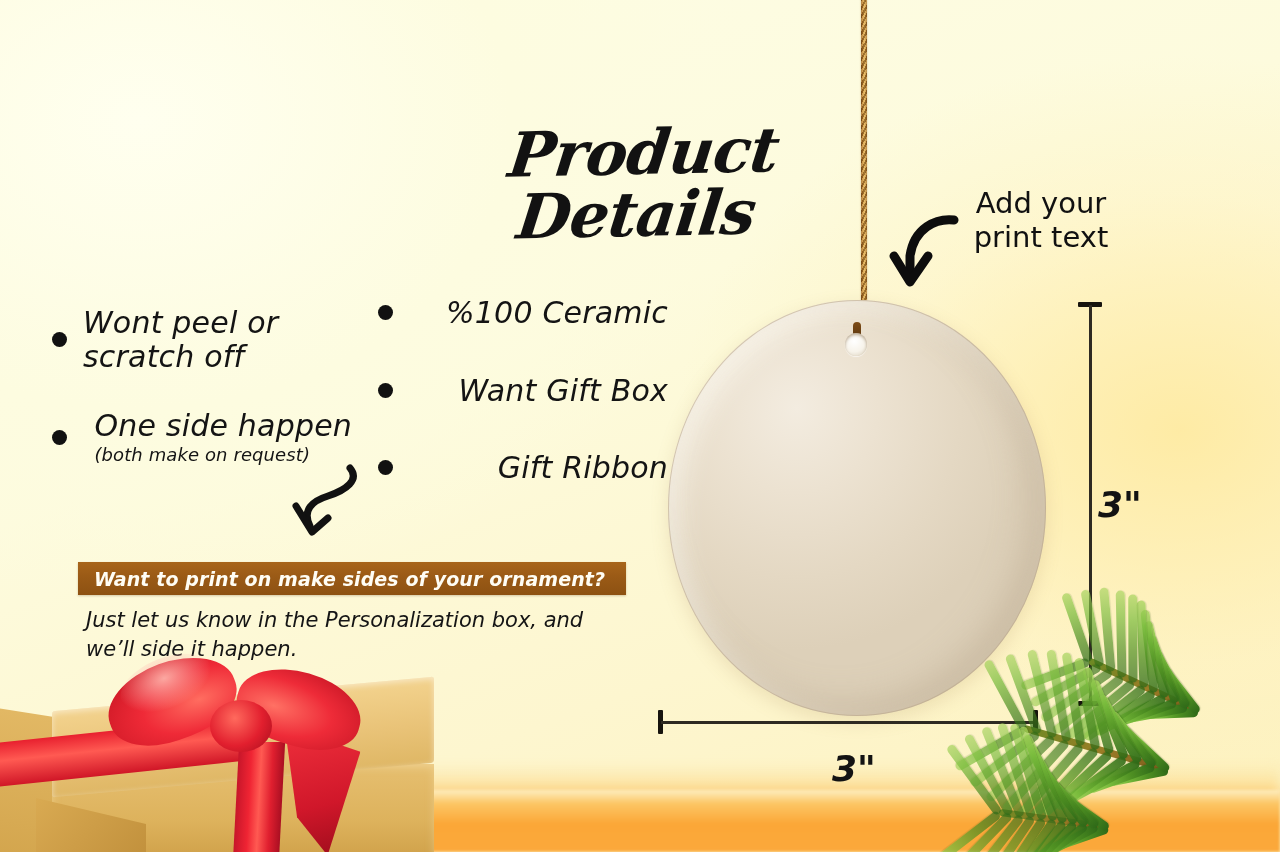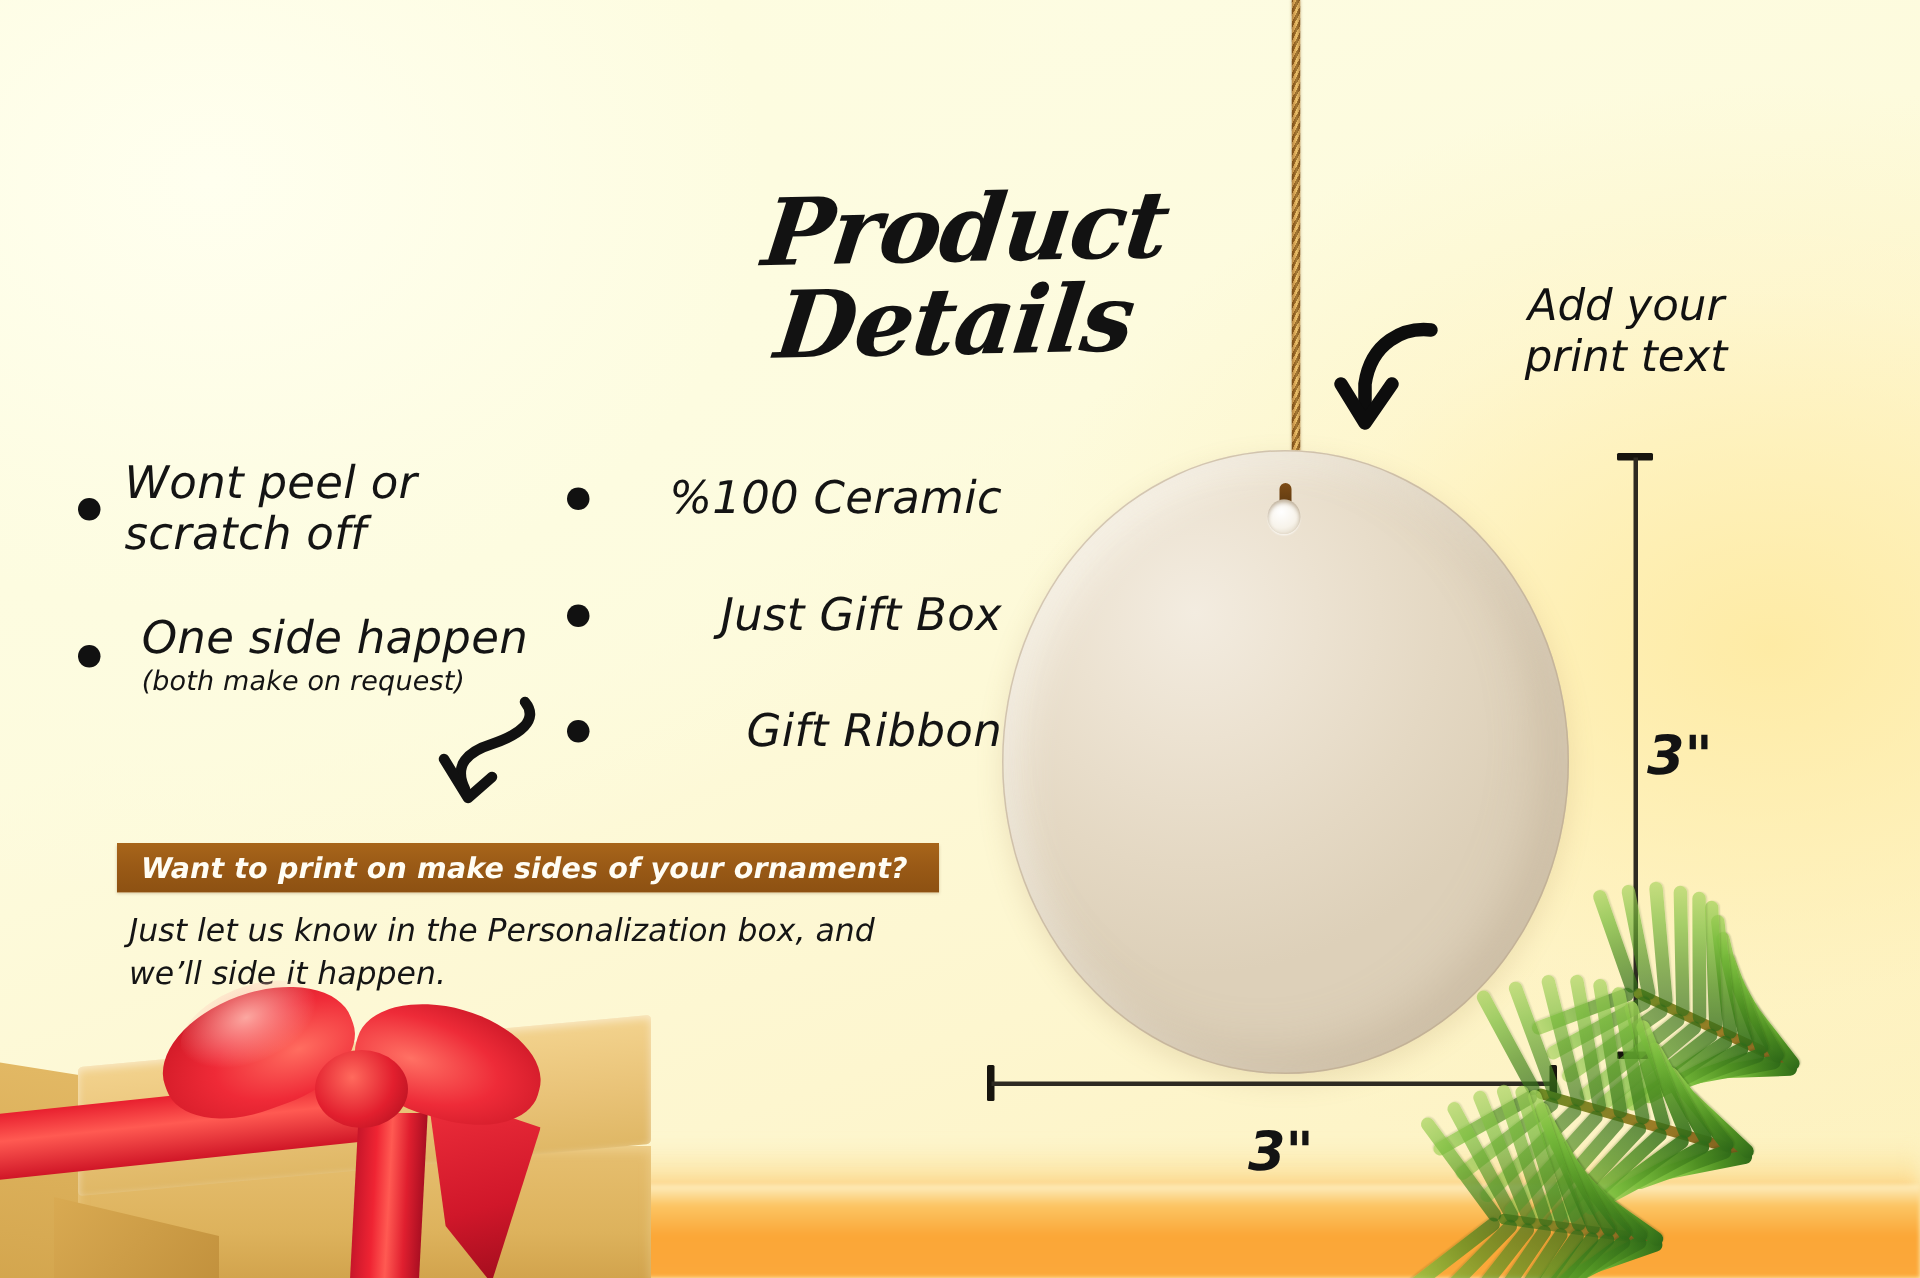--- a/index.html
+++ b/index.html
@@ -87,21 +87,21 @@
     font-style:italic;font-weight:400;
     font-size:30px;line-height:1.12;color:#141414;
     letter-spacing:.2px;
   }
   .li-sub{
     display:block;font-size:18px;line-height:1.2;margin-top:1px;letter-spacing:.1px;
   }
 
   #list-left{left:52px;top:306px;width:300px;}
   #list-left .dot{margin-right:16px;}
-  #list-right{left:378px;top:316px;width:290px;}
+  #list-right{left:378px;top:296px;width:290px;}
   #list-right .li{margin-bottom:44px;}
 
   
   .banner{
     position:absolute;left:78px;top:562px;width:548px;height:33px;
     background:linear-gradient(180deg,#a8651a 0%, #9a5a16 45%, #8d5112 100%);
     display:flex;align-items:center;
     box-shadow:0 1px 2px rgba(90,50,10,.25);
   }
   .banner-txt{
@@ -110,24 +110,24 @@
     padding-left:16px;letter-spacing:.1px;white-space:nowrap;
   }
   .banner-note{
     position:absolute;left:86px;top:606px;width:540px;
     font-family:"DejaVu Sans", sans-serif;
     font-style:italic;font-weight:400;font-size:21px;line-height:1.38;color:#151515;
   }
 
   
   .callout{
-    position:absolute;left:984px;top:186px;width:200px;
+    position:absolute;left:941px;top:186px;width:200px;
     text-align:center;
     font-family:"DejaVu Sans", sans-serif;
-    font-style:italic;font-weight:400;font-size:29px;line-height:1.18;color:#111;
+    font-weight:400;font-size:29px;line-height:1.18;color:#111;
   }
   .callout-arrow{position:absolute;left:888px;top:212px;width:72px;height:76px;}
   .sidearrow{position:absolute;left:288px;top:462px;width:86px;height:84px;}
 
   
   .dim-v{position:absolute;left:1078px;top:302px;width:24px;height:404px;}
   .dim-v .line{position:absolute;left:11px;top:3px;width:2.5px;height:398px;background:#2e2a22;}
   .dim-v .cap{position:absolute;left:0;width:24px;height:5px;background:#17140e;border-radius:1px;}
   .dim-v .cap.t{top:0;}
   .dim-v .cap.b{bottom:0;}
@@ -255,21 +255,21 @@
     </div>
   </div>
 
   <div class="list" id="list-right">
     <div class="li">
       <span class="dot"></span>
       <span class="li-txt">%100 Ceramic</span>
     </div>
     <div class="li">
       <span class="dot"></span>
-      <span class="li-txt">Just Gift Box</span>
+      <span class="li-txt">Want Gift Box</span>
     </div>
     <div class="li">
       <span class="dot"></span>
       <span class="li-txt">Gift Ribbon</span>
     </div>
   </div>
 
   <svg class="sidearrow" viewBox="0 0 86 84">
     <path d="M62 6 C72 18, 58 28, 40 34 C24 39, 14 48, 22 64" fill="none" stroke="#111" stroke-width="7" stroke-linecap="round"></path>
     <path d="M8 44 L24 70 L40 56" fill="none" stroke="#111" stroke-width="7" stroke-linecap="round" stroke-linejoin="round"></path>

